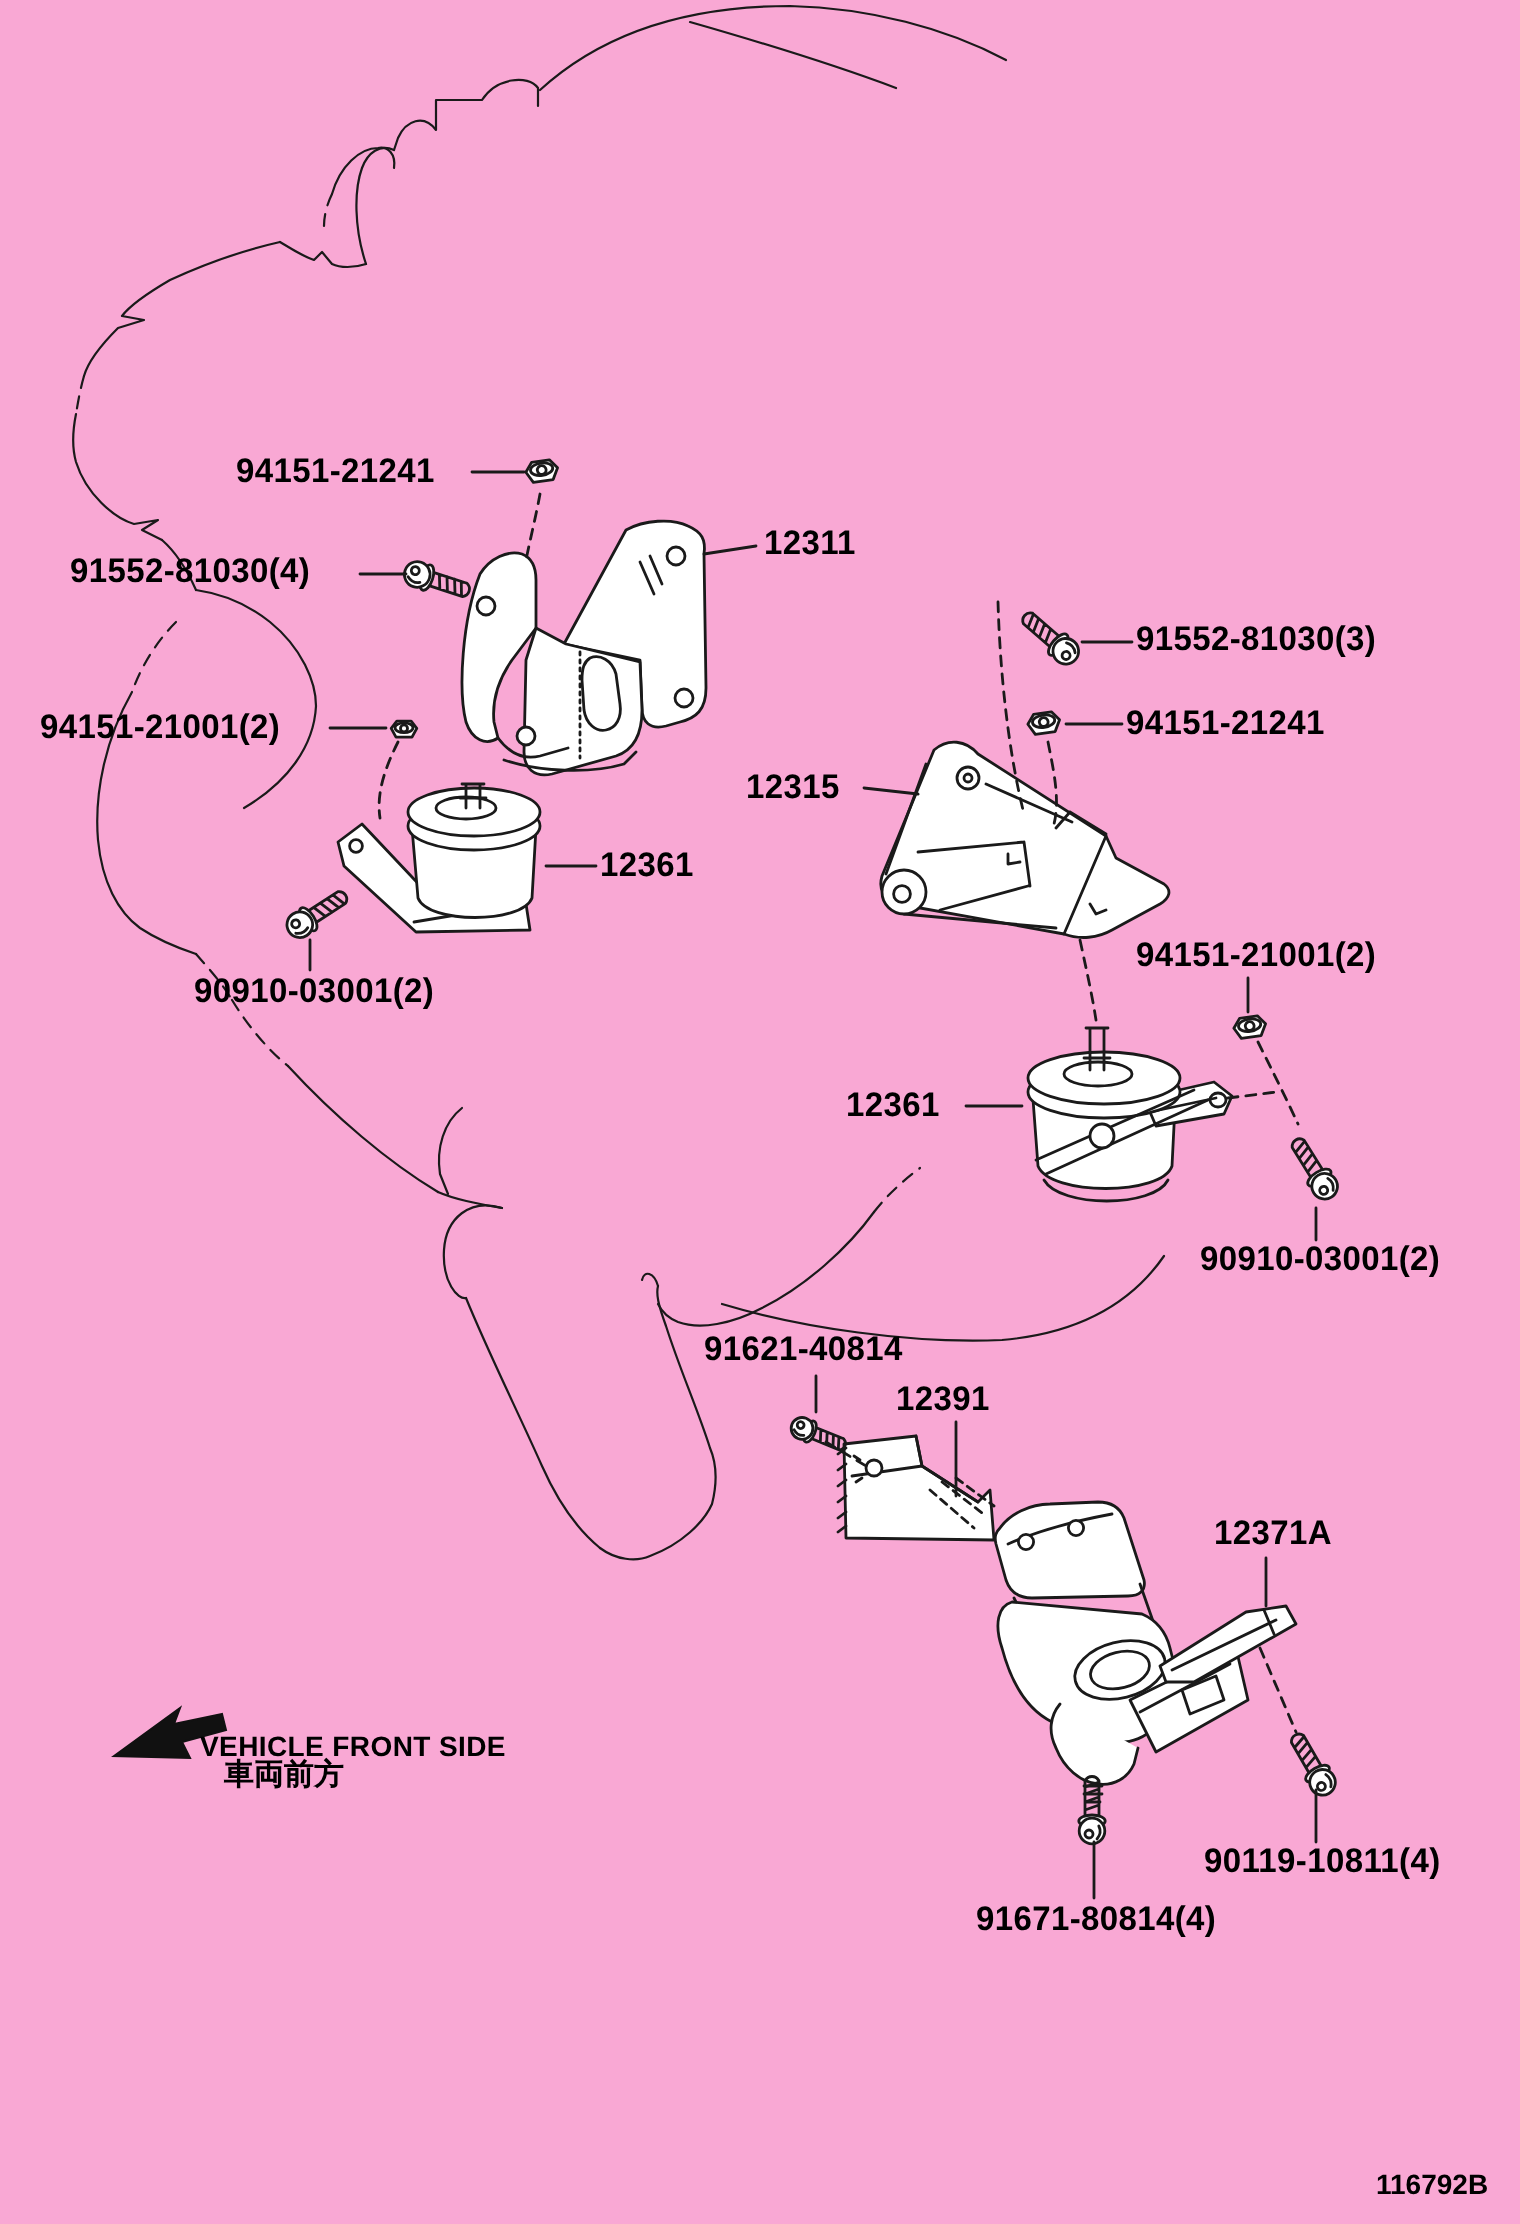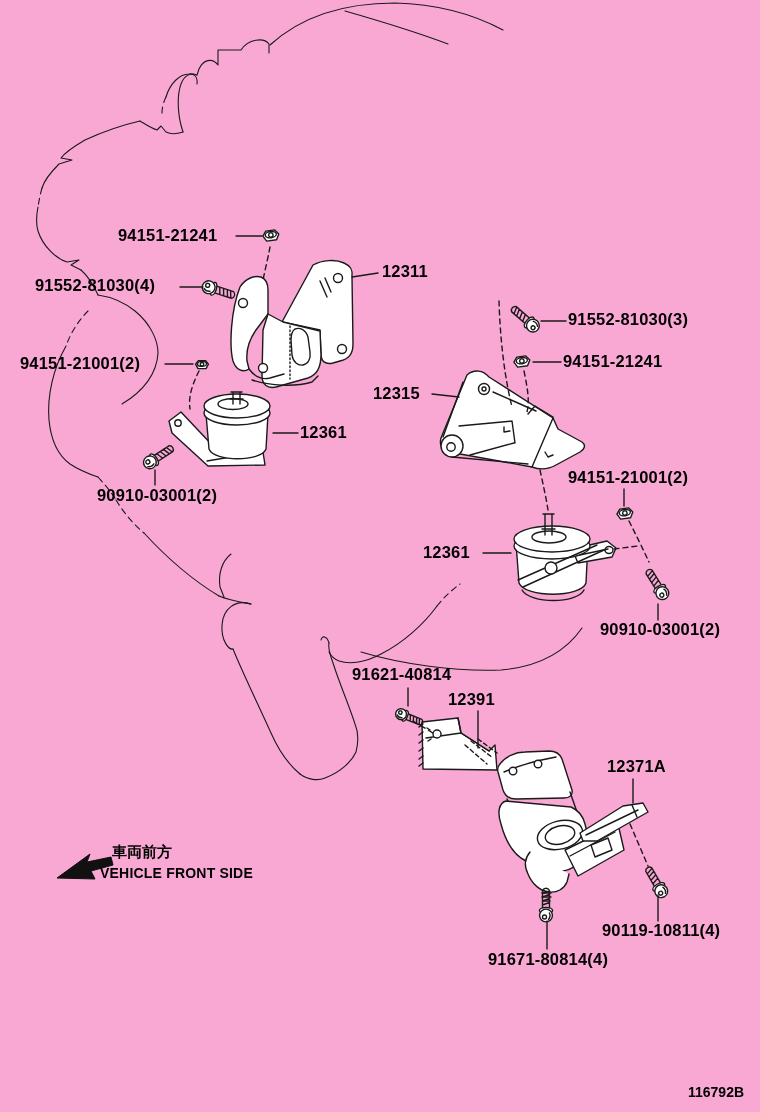--- a/index.html
+++ b/index.html
@@ -1,21 +1,21 @@
 <!DOCTYPE html>
 <html><head>
 <meta charset="utf-8">
 <style>
   html,body{margin:0;padding:0;background:#fff;}
   #stage{position:relative;width:760px;height:1112px;background:#f9a8d4;overflow:hidden;
          font-family:"Liberation Sans",sans-serif;}
   #art{position:absolute;left:0;top:0;}
   .pn{position:absolute;font:700 17px/1 "Liberation Sans",sans-serif;letter-spacing:.2px;
       color:#000;white-space:nowrap;transform:scaleX(.97);transform-origin:left top;cursor:pointer;}
-  .note-jp{position:absolute;font:700 15px/1 "Liberation Sans",sans-serif;color:#000;white-space:nowrap;}
+  .note-jp{position:absolute;font:700 15px/1 "Liberation Sans",sans-serif;color:#000;white-space:nowrap;margin-top:36px;}
   .note-en{position:absolute;font:700 14px/1 "Liberation Sans",sans-serif;letter-spacing:.2px;color:#000;white-space:nowrap;}
   .figcode{position:absolute;font:700 14px/1 "Liberation Sans",sans-serif;color:#000;white-space:nowrap;}
   svg *{vector-effect:non-scaling-stroke;}
   .ln{fill:none;stroke:#1a1a1a;stroke-width:1.4;stroke-linecap:round;stroke-linejoin:round;}
   .lnw{fill:#fff;stroke:#1a1a1a;stroke-width:1.4;stroke-linecap:round;stroke-linejoin:round;}
   .dash{stroke-dasharray:6 4.5;}
   .adash{stroke-dasharray:5 4;}
   .hdash{stroke-dasharray:4 3;}
   .dot{stroke-dasharray:1.5 2.5;}
   .thin{stroke-width:1.1;}

